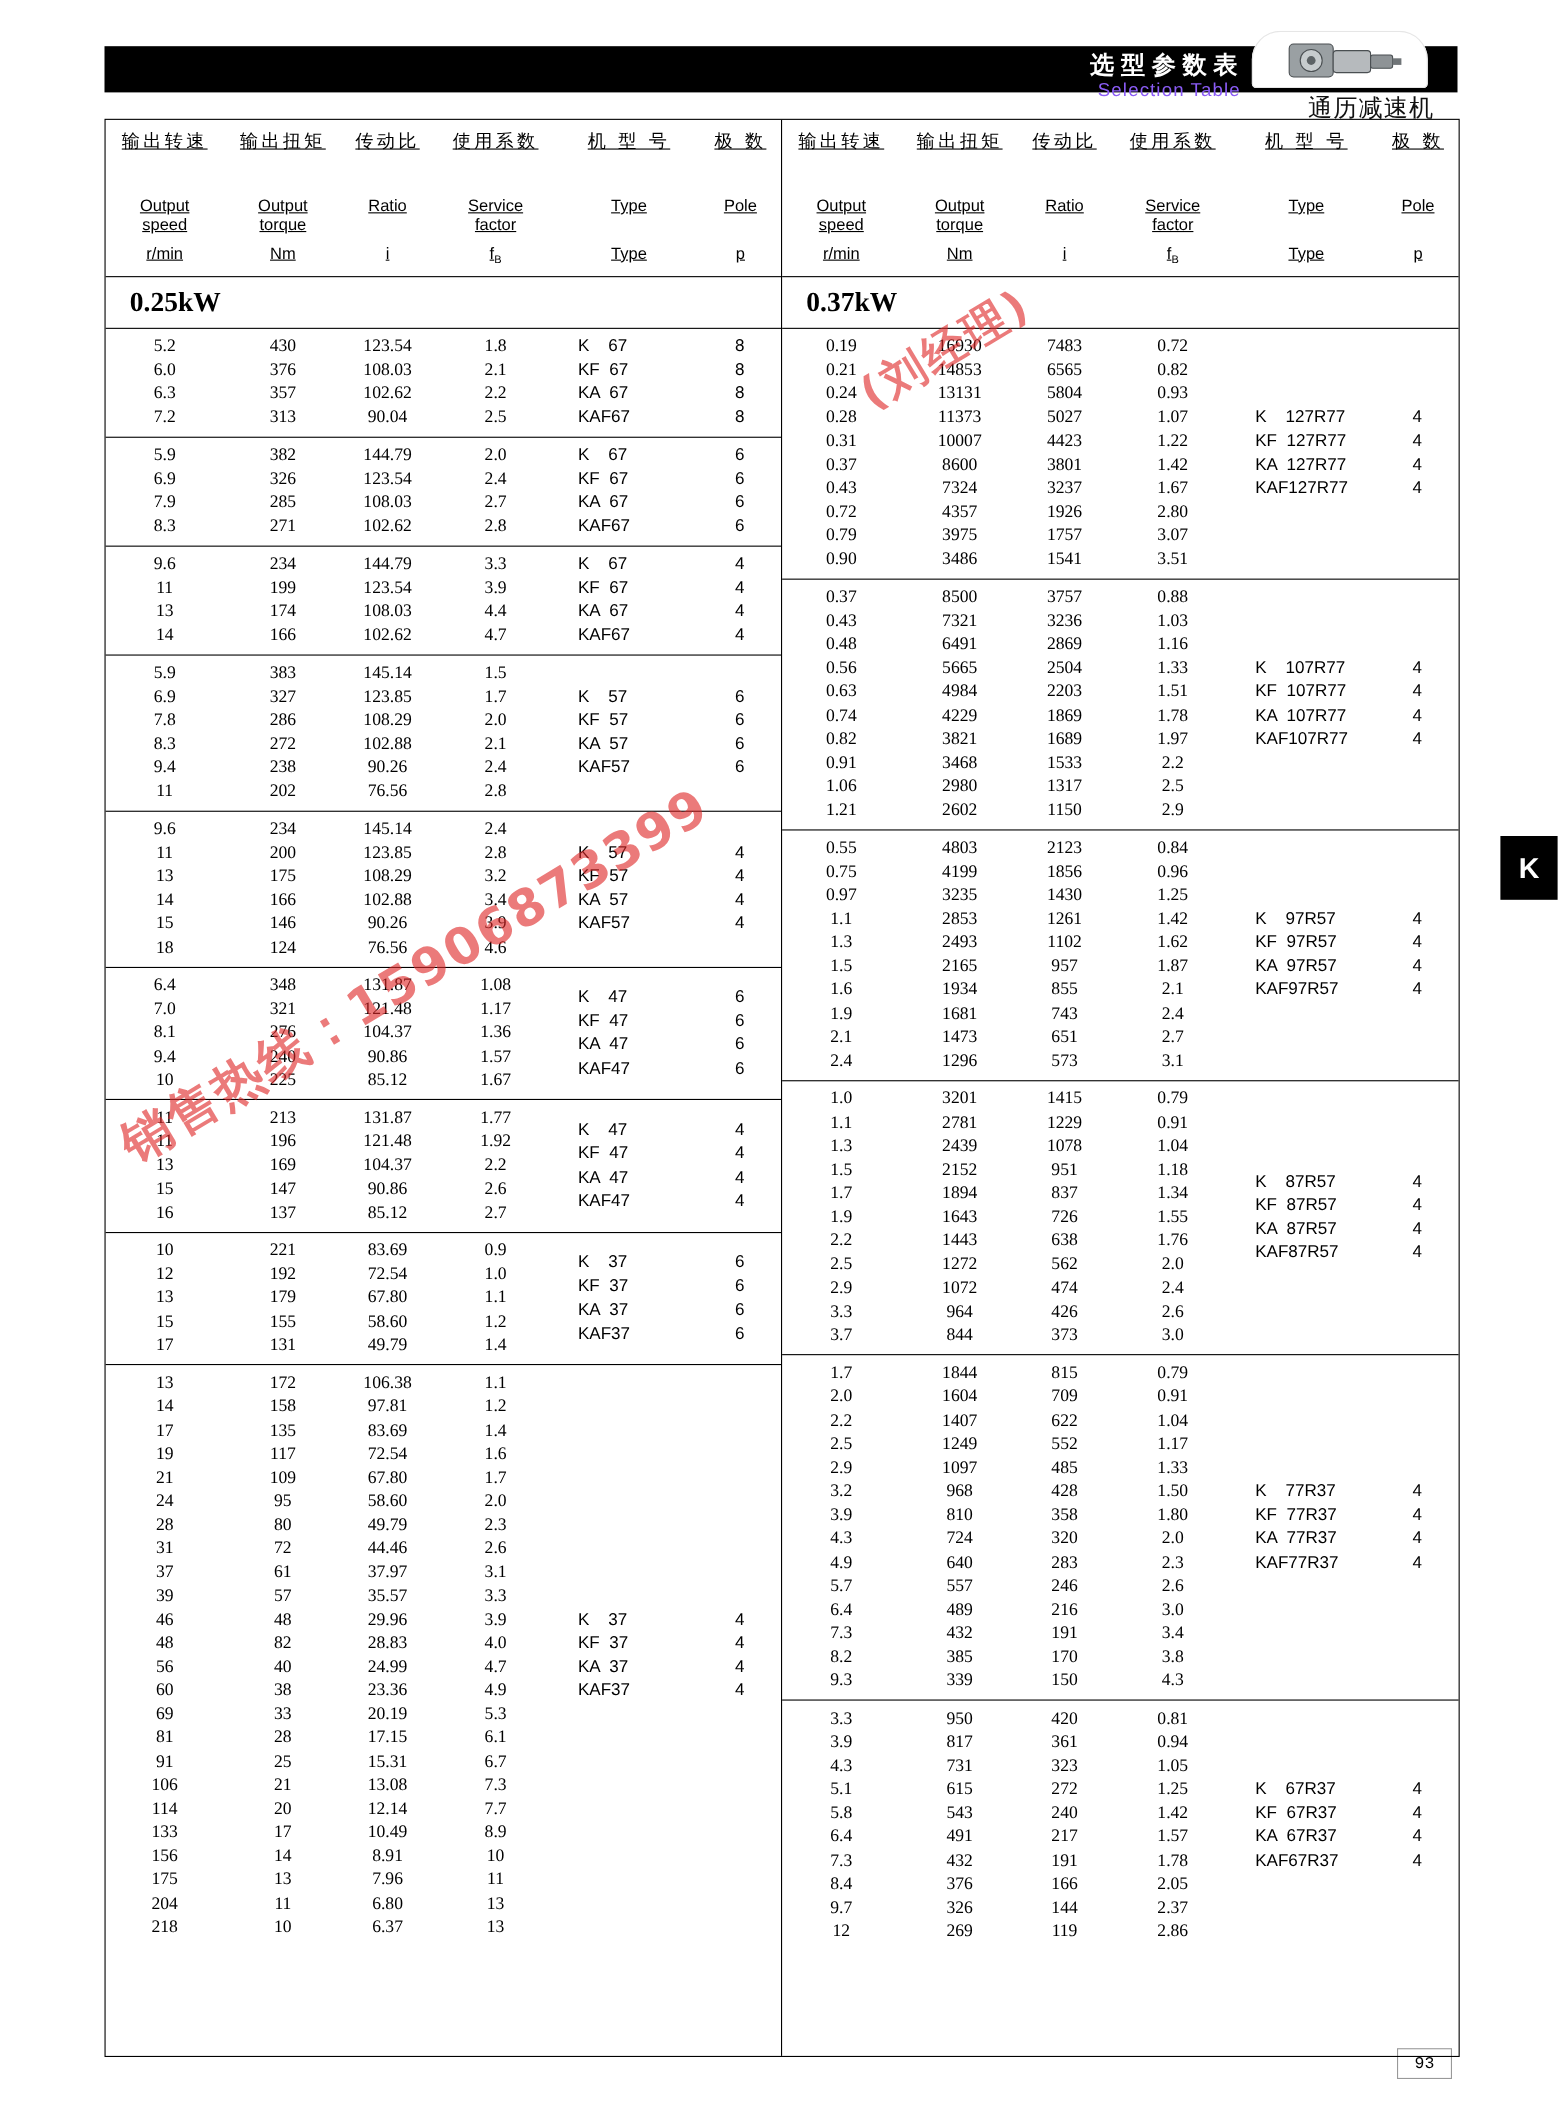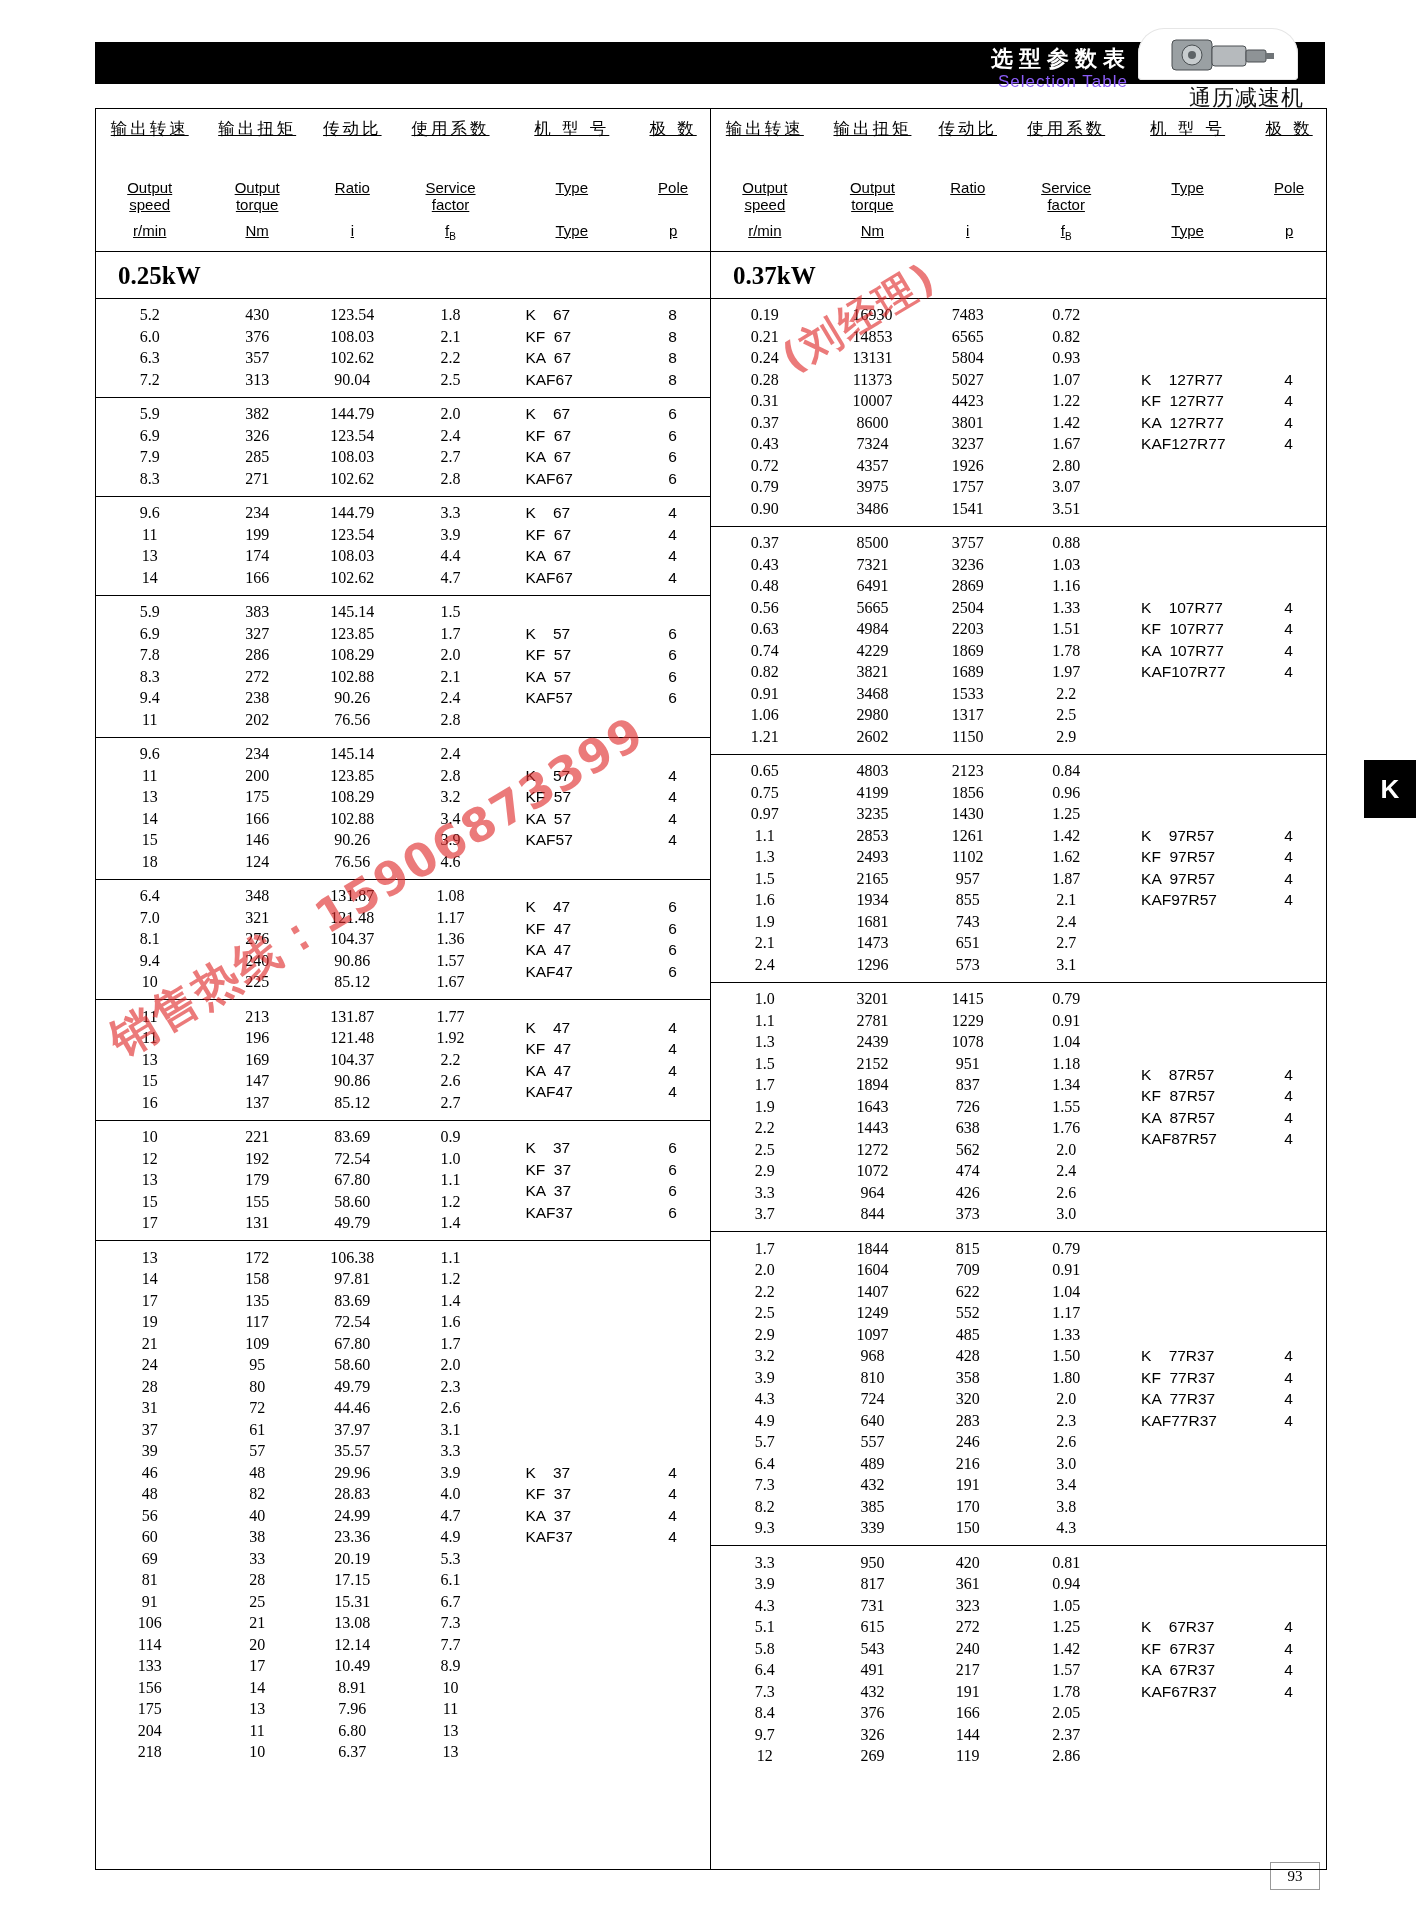--- a/index.html
+++ b/index.html
@@ -46,21 +46,21 @@
     background:#000;color:#fff;font-size:26px;font-weight:bold;
     display:flex;align-items:center;justify-content:center;
     font-family:"Liberation Sans", sans-serif;
   }
 
   
   .page-no{
     position:absolute;right:96px;bottom:30px;
     width:48px;height:26px;border:1px solid #999;
     display:flex;align-items:center;justify-content:center;
-    font-size:15px;font-family:Liberation Serif, serif;
+    font-size:15px;font-family:Liberation Mono, monospace;
   }
 
   
   .frame{
     position:absolute;left:95px;top:108px;width:1232px;height:1762px;
     border:1px solid #000;
     box-sizing:border-box;
     display:flex;
   }
   .col{
@@ -1140,21 +1140,21 @@
                 </div>
                 <div class="tline">
                   <div class="tname">KAF107R77</div>
                   <div class="tpole">4</div>
                 </div>
               </div>
             </div>
           </div>
           <div class="grp">
             <div class="r">
-              <div class="c num w1">0.65</div>
+              <div class="c num w1">0.55</div>
               <div class="c num w2">4803</div>
               <div class="c num w3">2123</div>
               <div class="c num w4">0.84</div>
               <div class="c w5"></div>
               <div class="c w6"></div>
             </div>
             <div class="r">
               <div class="c num w1">0.75</div>
               <div class="c num w2">4199</div>
               <div class="c num w3">1856</div>

